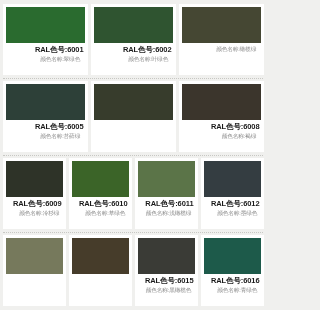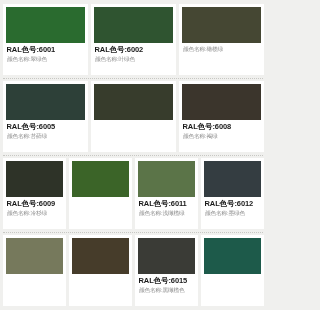--- a/index.html
+++ b/index.html
@@ -59,20 +59,21 @@
     height: 36px;
     flex: 0 0 36px;
     display: block;
   }
 
   .swatch-meta {
     padding: 2px 1px 0 1px;
     display: flex;
     flex-direction: column;
     gap: 1px;
+    text-align: right;
   }
 
   .swatch-code {
     font-size: 7.5px;
     line-height: 9px;
     font-weight: bold;
     color: #1a1a1a;
     white-space: nowrap;
     letter-spacing: -0.1px;
   }
@@ -138,20 +139,24 @@
   <div class="swatch-row">
     <div class="swatch-card">
       <div class="swatch-color" style="background-color: rgb(46, 51, 40);"></div>
       <div class="swatch-meta">
         <div class="swatch-code">RAL色号:6009</div>
         <div class="swatch-name">颜色名称:冷杉绿</div>
       </div>
     </div>
     <div class="swatch-card">
       <div class="swatch-color" style="background-color: rgb(59, 100, 40);"></div>
+      <div class="swatch-meta">
+        <div class="swatch-code">RAL色号:6010</div>
+        <div class="swatch-name">颜色名称:草绿色</div>
+      </div>
     </div>
     <div class="swatch-card">
       <div class="swatch-color" style="background-color: rgb(91, 116, 72);"></div>
       <div class="swatch-meta">
         <div class="swatch-code">RAL色号:6011</div>
         <div class="swatch-name">颜色名称:浅橄榄绿</div>
       </div>
     </div>
     <div class="swatch-card">
       <div class="swatch-color" style="background-color: rgb(52, 61, 65);"></div>
@@ -171,16 +176,20 @@
     </div>
     <div class="swatch-card">
       <div class="swatch-color" style="background-color: rgb(58, 59, 54);"></div>
       <div class="swatch-meta">
         <div class="swatch-code">RAL色号:6015</div>
         <div class="swatch-name">颜色名称:黑橄榄色</div>
       </div>
     </div>
     <div class="swatch-card">
       <div class="swatch-color" style="background-color: rgb(29, 90, 74);"></div>
+      <div class="swatch-meta">
+        <div class="swatch-code">RAL色号:6016</div>
+        <div class="swatch-name">颜色名称:青绿色</div>
+      </div>
     </div>
   </div>
 
 </div>
 
 </body></html>

